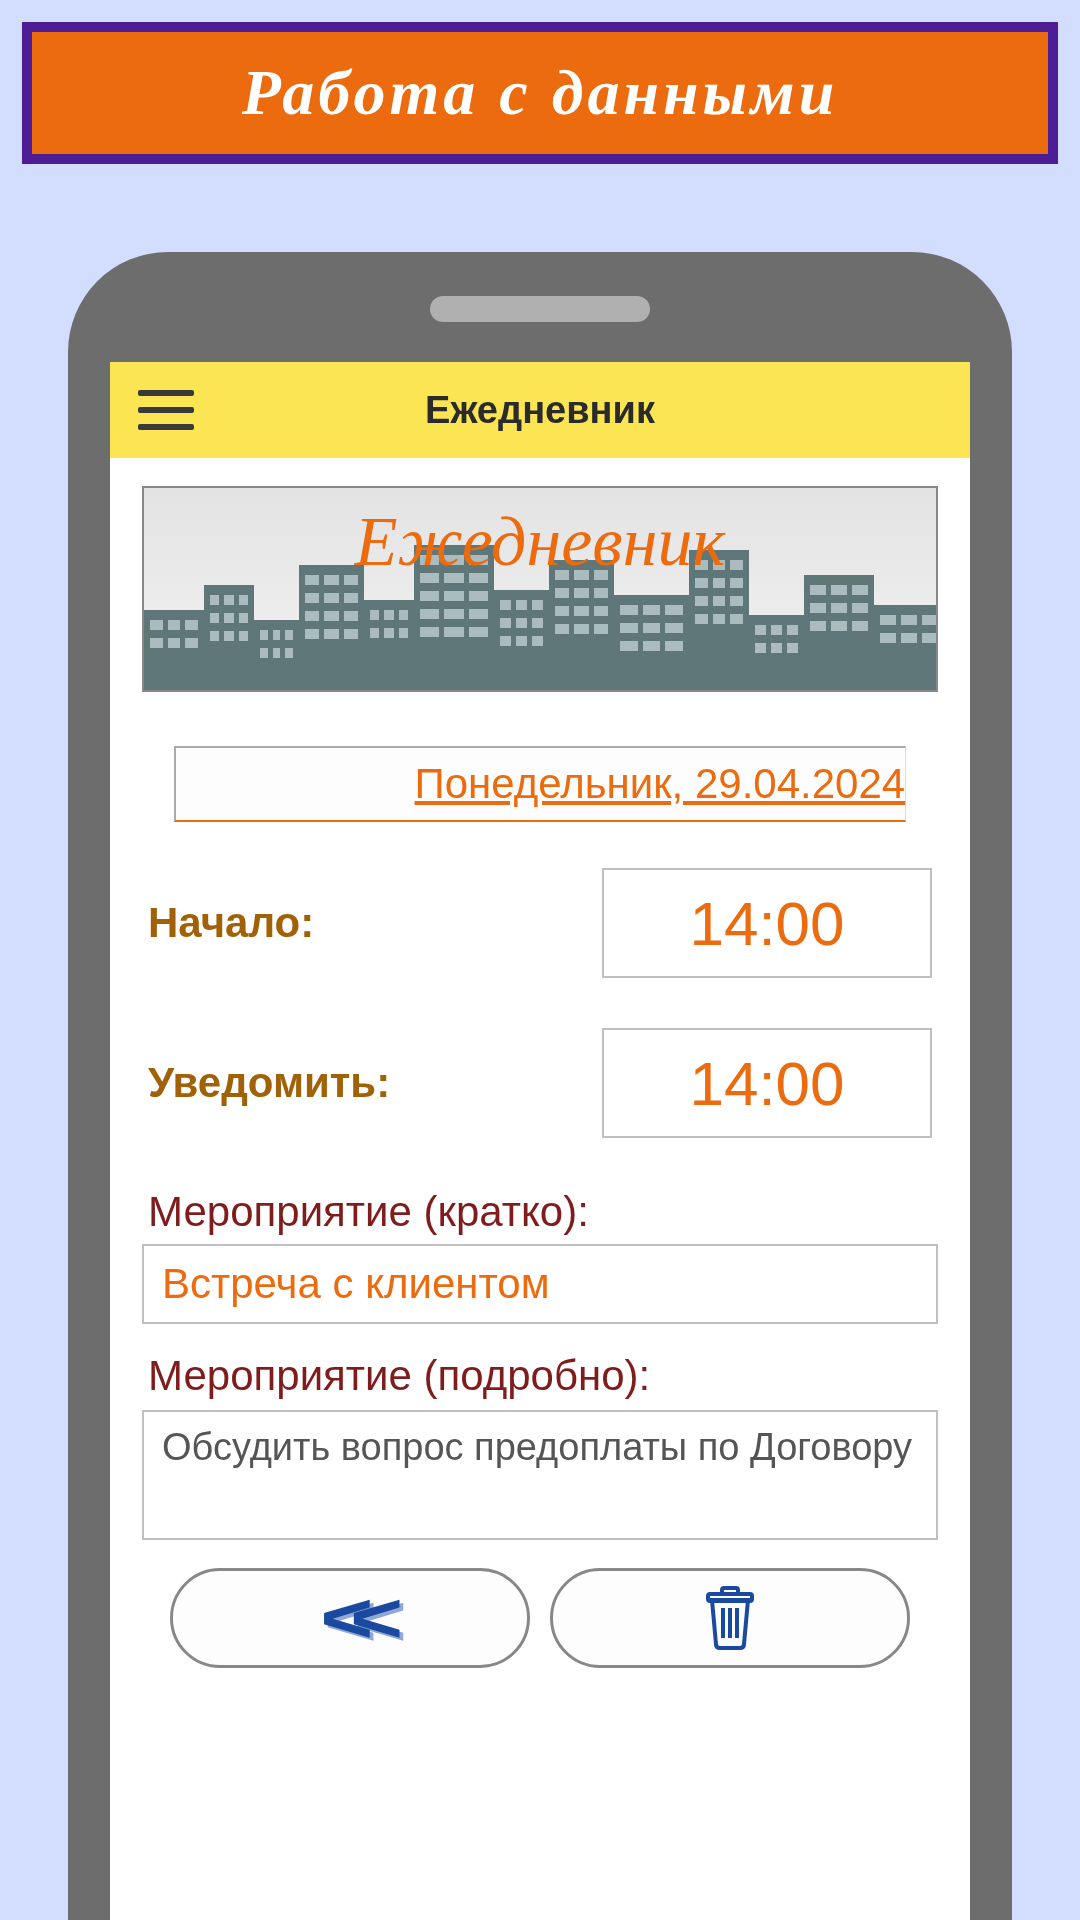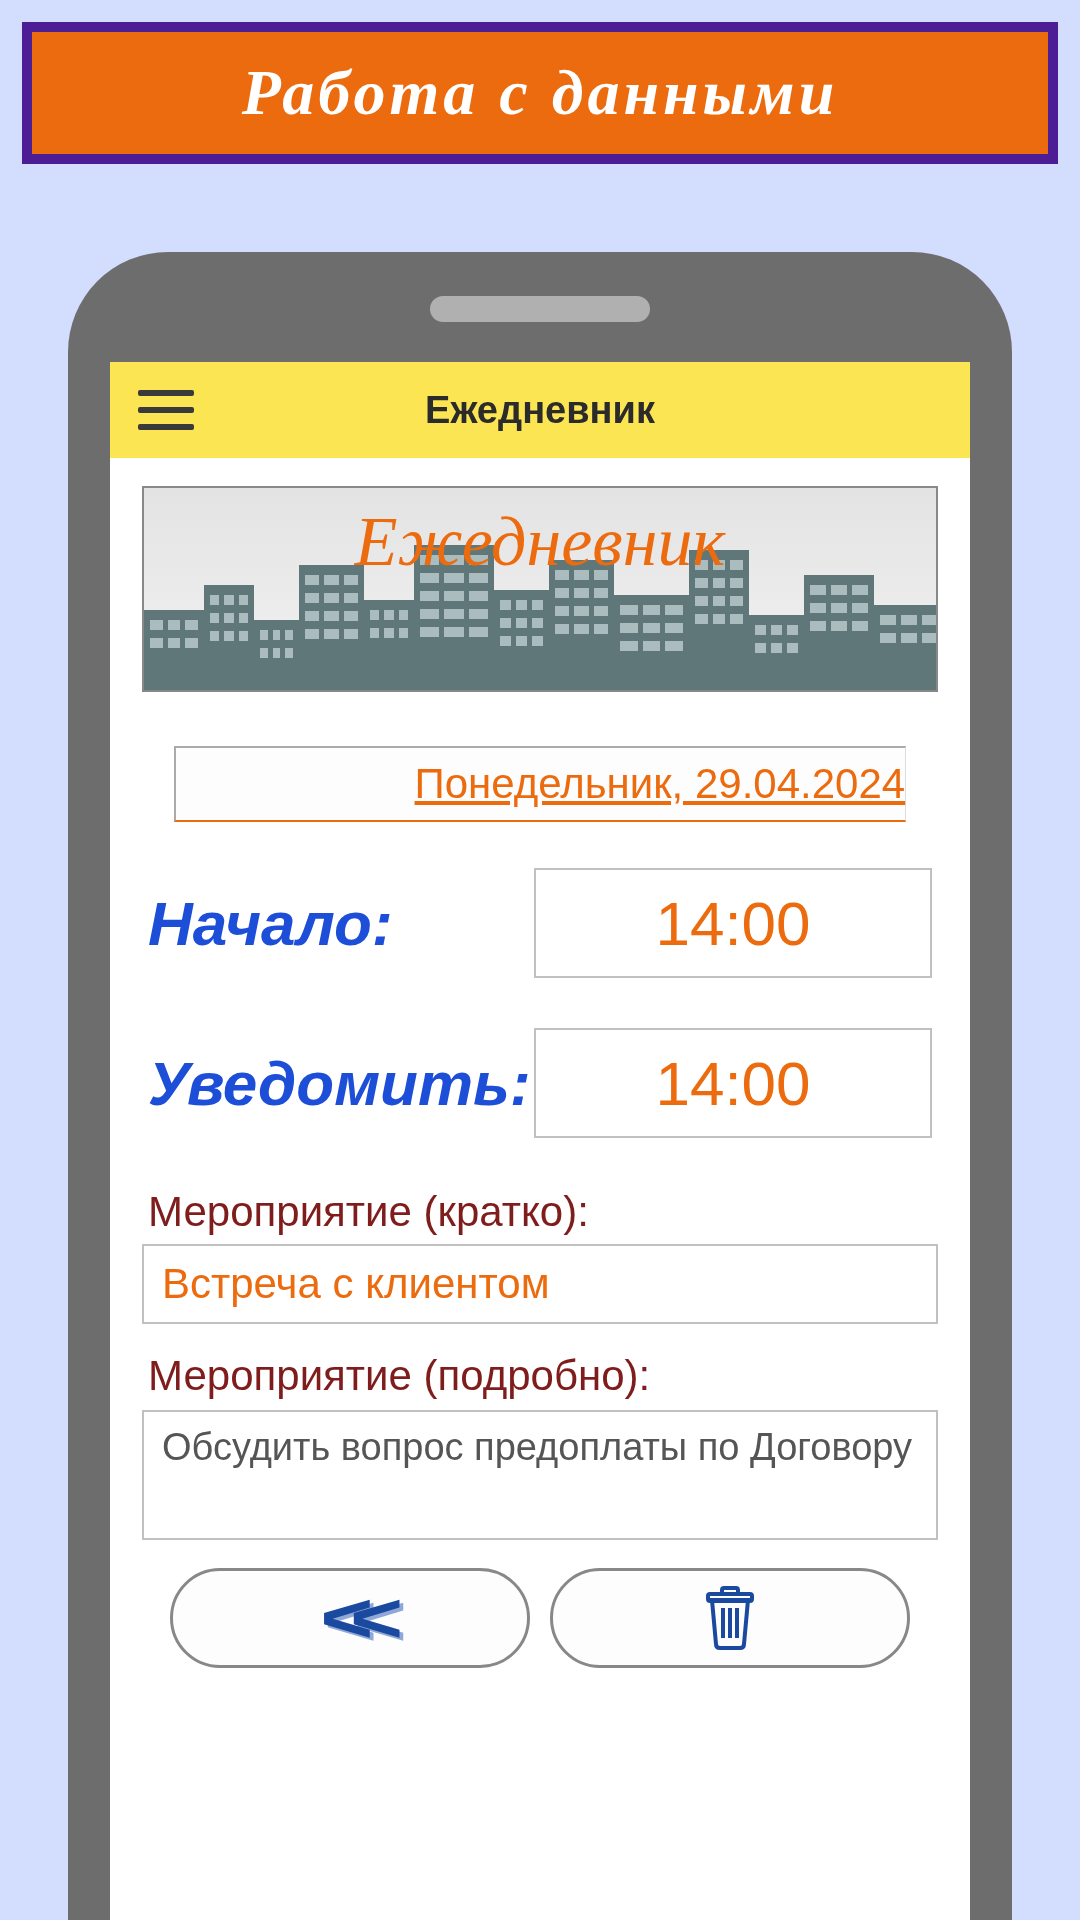--- a/index.html
+++ b/index.html
@@ -150,27 +150,26 @@
       background: #fdfdfd;
     }
     .time-row {
       display: flex;
       align-items: center;
       justify-content: space-between;
       margin-bottom: 50px;
       padding: 0 6px;
     }
     .time-label {
-      font-size: 62px;
+      font-size: 42px;
       font-weight: bold;
-      color: #1d4ed8;
-      font-style: italic;
+      color: #a16207;
     }
     .time-box {
-      width: 398px;
+      width: 330px;
       height: 110px;
       border: 2px solid #c0c0c0;
       display: flex;
       align-items: center;
       justify-content: center;
       font-size: 62px;
       color: #ec6b0e;
       background: #fff;
     }
     .field-label {

